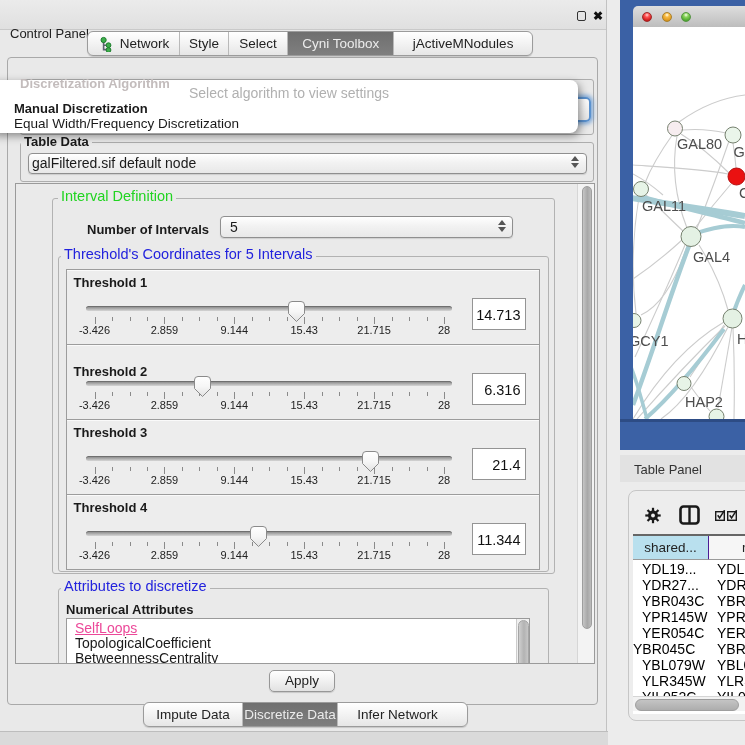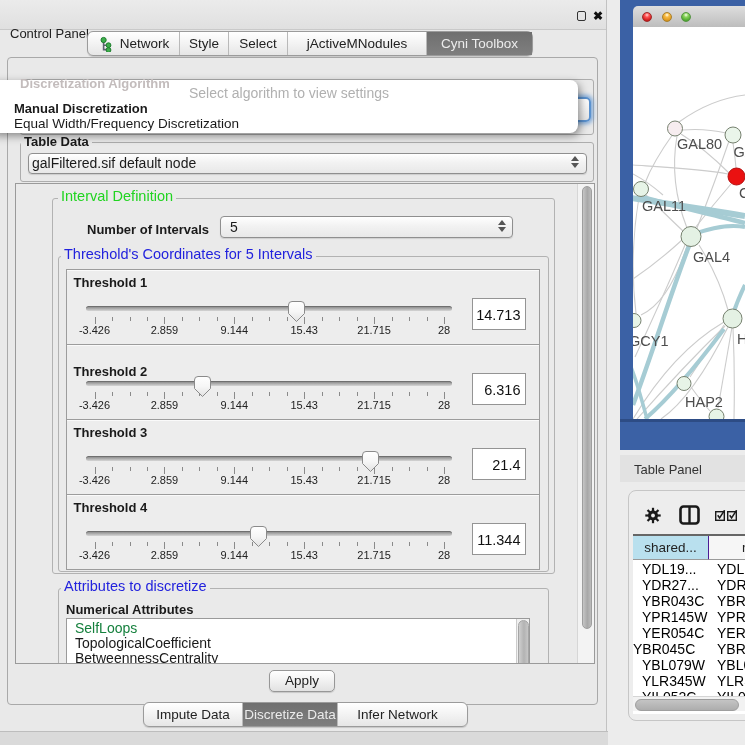--- a/index.html
+++ b/index.html
@@ -42,22 +42,22 @@
         <svg class="abs" style="left:10px;top:4px;" width="14" height="16" viewBox="0 0 14 16">
           <path d="M5.6 6 L5.6 14.5 M5.6 9.2 L9 9.2 M5.6 13.6 L9 13.6" stroke="#5c6370" stroke-width="1.6" fill="none"></path>
           <circle cx="5.6" cy="4" r="2.6" fill="#3fae4c" stroke="#1e7e2e"></circle>
           <circle cx="10.5" cy="9.2" r="2.4" fill="#3fae4c" stroke="#1e7e2e"></circle>
           <circle cx="10.5" cy="14" r="2.4" fill="#3fae4c" stroke="#1e7e2e"></circle>
         </svg>
         <span style="margin-left:22px;">Network</span>
       </div>
       <div class="sg" style="width:48px;">Style</div>
       <div class="sg" style="width:59px;">Select</div>
+      <div class="sg dark" style="width:106px;">Cyni Toolbox</div>
       <div class="sg" style="width:139px;">jActiveMNodules</div>
-      <div class="sg dark" style="width:106px;">Cyni Toolbox</div>
     </div>
 
     <div class="group" style="left:20px;top:79px;width:572px;height:54px;"></div>
 
     <div class="abs" style="left:560px;top:97px;width:27px;height:21px;border:2.5px solid #5b92cf;border-radius:5px;background:linear-gradient(#fdfdfd,#e6e6e6);box-shadow:0 0 4px 1.5px rgba(96,150,211,0.8);"></div>
 
     <div class="group" style="left:20px;top:142px;width:572px;height:38px;"></div>
     <div class="abs t13 bold gtitle" style="left:21px;top:135px;">Table Data</div>
     <div class="combo" style="left:28px;top:153px;width:557px;height:19px;"></div>
     <div class="abs" style="left:32px;top:155px;font-size:14px;color:#1a1a1a;white-space:nowrap;">galFiltered.sif default node</div>
@@ -266,21 +266,21 @@
                 <stop offset="1" stop-color="#e2e2e2"></stop>
               </linearGradient>
             </defs>
           </svg>
         </div>
 
       <div class="group" style="left:42px;top:404px;width:489px;height:90px;border-color:#b2b2b2;"></div>
       <div class="abs gtitle" style="left:45px;top:396px;font-size:14.5px;color:#2222dd;background:#eaeaea;">Attributes to discretize</div>
       <div class="abs t13 bold" style="left:50px;top:418px;">Numerical Attributes</div>
       <div class="abs" style="left:50px;top:434px;width:462px;height:60px;background:#fff;border:1px solid #9a9a9a;">
-        <div class="abs" style="left:8px;top:1px;font-size:14px;color:#15803d;white-space:nowrap;">SelfLoops</div>
+        <div class="abs" style="left:8px;top:1px;font-size:14px;color:#ec4899;white-space:nowrap;text-decoration:underline;">SelfLoops</div>
         <div class="abs" style="left:8px;top:16px;font-size:14px;color:#1a1a1a;white-space:nowrap;">TopologicalCoefficient</div>
         <div class="abs" style="left:8px;top:31px;font-size:14px;color:#1a1a1a;white-space:nowrap;">BetweennessCentrality</div>
         <div class="abs" style="left:449px;top:0;width:12px;height:60px;background:#f0f0f0;border-left:1px solid #ccc;">
           <div class="abs" style="left:1px;top:1px;width:9px;height:57px;background:linear-gradient(90deg,#cfcfcf,#b3b3b3 55%,#c6c6c6);border:1px solid #a5a5a5;border-radius:6px;"></div>
         </div>
       </div>
     </div>
 
     <div class="abs" style="left:269px;top:670px;width:64px;height:20px;border:1px solid #979797;border-radius:5px;background:linear-gradient(#ffffff,#f2f2f2 45%,#e2e2e2);box-shadow:0 1px 1px rgba(0,0,0,0.15);text-align:center;line-height:20px;font-size:13.5px;color:#222;">Apply</div>
 

